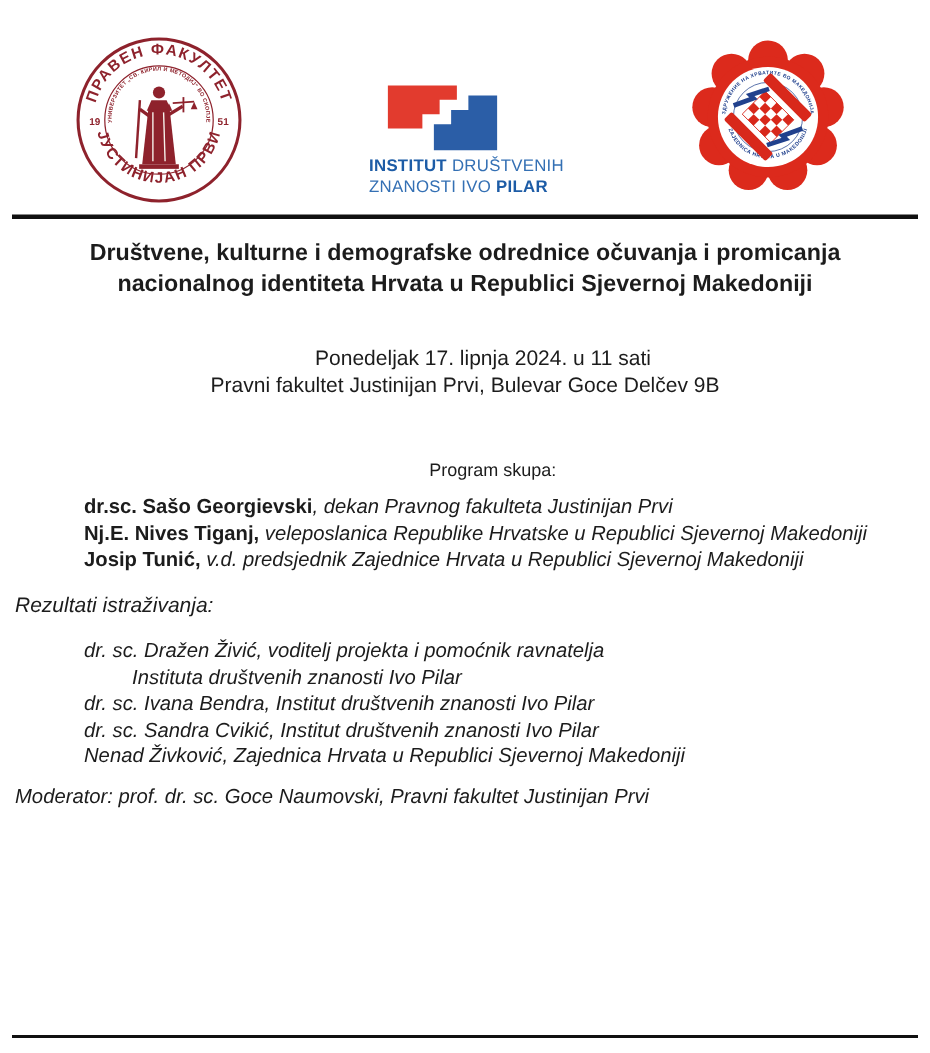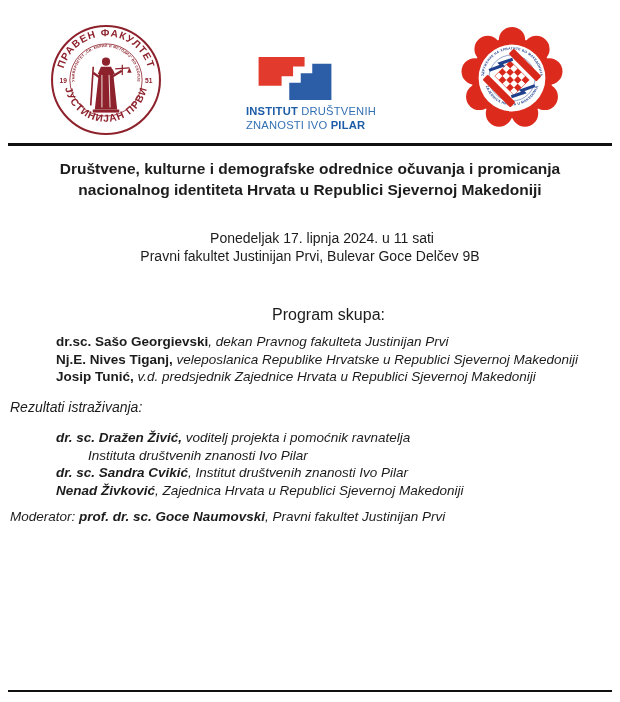--- a/index.html
+++ b/index.html
@@ -22,28 +22,28 @@
   .rule-top { top:143px; }
   .rule-bottom { top:690px; border-top-width:2px; }
   
   main { position:absolute; top:146px; left:0; right:0; }
   main p { margin:0; }
   .center { text-align:center; }
   .subtitle { margin-top:39px; font-size:14px; font-style:italic; }
   .title { margin:12px 18px 0; font-size:15.5px; font-weight:bold; line-height:21px; }
   .when  { margin-top:30px; font-size:14px; line-height:17.5px;padding-left:24px; }
   .venue { font-size:14px; line-height:17.5px; }
-  .program { margin-top:41px; font-size:16px;margin-left:37px; }
+  .program { margin-top:41px; font-size:12px;margin-left:37px; }
   .sec-head { margin:7px 0 0 10px; font-size:14px; font-style:italic; line-height:17.5px; }
   .sec-head.results { margin-top:13px; }
   .speakers { margin-top:9px; }
   .speakers.results { margin-top:13px; }
   .speaker { padding:0 12px; text-indent:44px; font-size:13.5px; line-height:17.5px; }
   .speaker b { font-style:normal; }
-  .speaker .bi, .moderator .bi { font-weight:bold; font-style:italic; }
+  .speaker .bi, .moderator .bi { font-weight:normal; font-style:italic; }
   .cont-line { padding-left:88px; font-size:13.5px; line-height:17.5px; font-style:italic; }
   .moderator { margin:9px 0 0 10px; font-size:13.5px; font-style:italic; line-height:17.5px; }
 </style>
 </head>
 <body>
 
 <div class="page">
 
   <div class="logo logo-seal">
     <svg viewBox="0 0 110 110" width="112" height="112">
@@ -159,20 +159,21 @@
     <div class="speakers">
       <p class="speaker"><b>dr.sc. Sašo Georgievski</b><i>, dekan Pravnog fakulteta Justinijan Prvi</i></p>
       <p class="speaker"><b>Nj.E. Nives Tiganj,</b><i> veleposlanica Republike Hrvatske u Republici Sjevernoj Makedoniji</i></p>
       <p class="speaker"><b>Josip Tunić,</b><i> v.d. predsjednik Zajednice Hrvata u Republici Sjevernoj Makedoniji</i></p>
     </div>
 
     <p class="sec-head results">Rezultati istraživanja:</p>
     <div class="speakers results">
       <p class="speaker"><b class="bi">dr. sc. Dražen Živić,</b><i> voditelj projekta i pomoćnik ravnatelja</i></p>
       <p class="cont-line">Instituta društvenih znanosti Ivo Pilar</p>
+      <p class="speaker"><b class="bi">dr. sc. Ivana Bendra,</b><i> Institut društvenih znanosti Ivo Pilar</i></p>
       <p class="speaker"><b class="bi">dr. sc. Sandra Cvikić</b><i>, Institut društvenih znanosti Ivo Pilar</i></p>
       <p class="speaker"><b class="bi">Nenad Živković</b><i>, Zajednica Hrvata u Republici Sjevernoj Makedoniji</i></p>
     </div>
 
     <p class="moderator"><span>Moderator: </span><b class="bi">prof. dr. sc. Goce Naumovski</b><span>, Pravni fakultet Justinijan Prvi</span></p>
   </main>
 
   <div class="rule rule-bottom"></div>
 </div>
 

